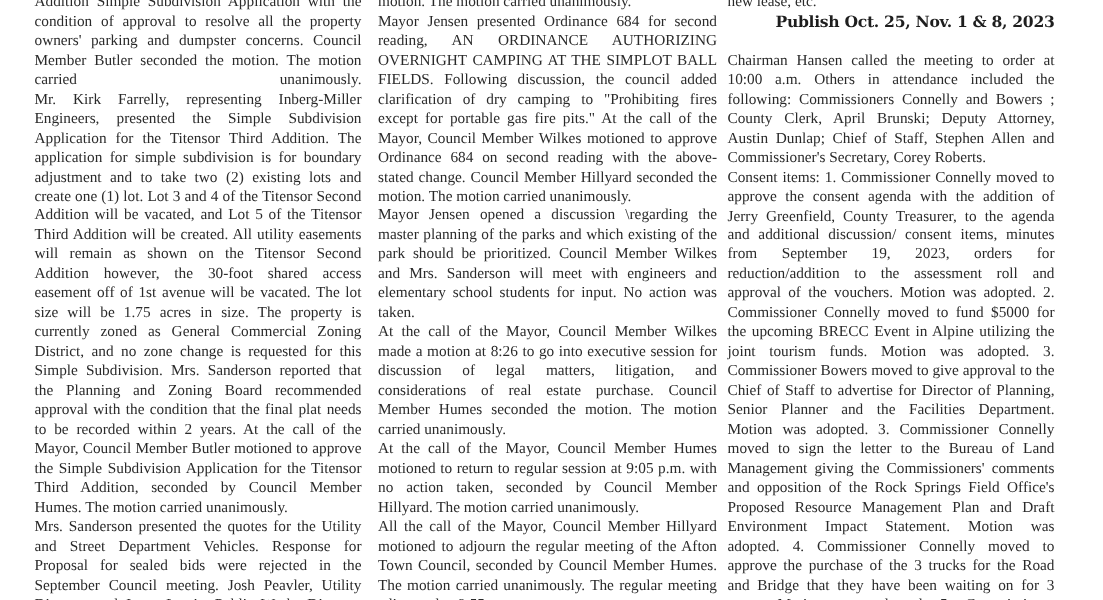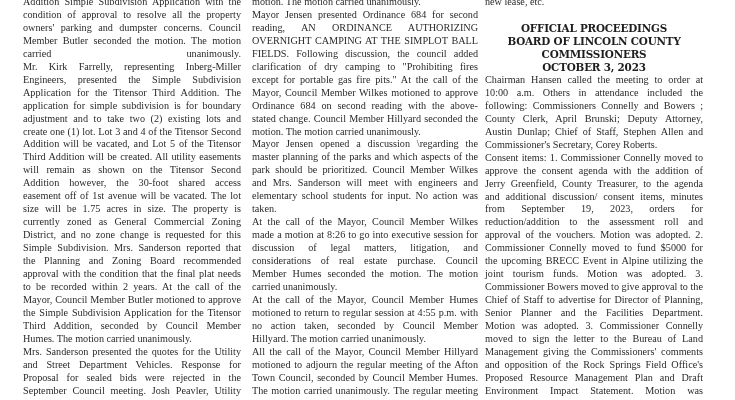--- a/index.html
+++ b/index.html
@@ -24,30 +24,26 @@
 
 <div class="col col1">
   <p class="last">Addition Simple Subdivision Application with the condition of approval to resolve all the property owners' parking and dumpster concerns. Council Member Butler seconded the motion. The motion carried unanimously.</p>
   <p>Mr. Kirk Farrelly, representing Inberg-Miller Engineers, presented the Simple Subdivision Application for the Titensor Third Addition.  The application for simple subdivision is for boundary adjustment and to take two (2) existing lots and create one (1) lot. Lot 3 and 4 of the Titensor Second Addition will be vacated, and Lot 5 of the Titensor Third Addition will be created. All utility easements will remain as shown on the Titensor Second Addition however, the 30-foot shared access easement off of 1st avenue will be vacated. The lot size will be 1.75 acres in size. The property is currently zoned as General Commercial Zoning District, and no zone change is requested for this Simple Subdivision. Mrs. Sanderson reported that the Planning and Zoning Board recommended approval with the condition that the final plat needs to be recorded within 2 years. At the call of the Mayor, Council Member Butler motioned to approve the Simple Subdivision Application for the Titensor Third Addition, seconded by Council Member Humes. The motion carried unanimously.</p>
   <p class="last">Mrs. Sanderson presented the quotes for the Utility and Street Department Vehicles. Response for Proposal for sealed bids were rejected in the September Council meeting. Josh Peavler, Utility Director, and Jason Lewis, Public Works Director, researched and found that Rocky Mountain Yeti could provide the town with invoice pricing if they were to purchase new vehicles. Mr. Josh Smith of Rocky Mountain Yeti found trucks that better fit the needs of the Streets and Utility Departments. Both are basic model work trucks. The quote for the Utility Truck came in at $71,059.00, and the quote for the Streets Truck came in at $57,415.00. However, there will be additional costs in getting the street truck outfitted with a plow for snow removal. A discussion</p>
 </div>
 
 <div class="col col2">
   <p>motion. The motion carried unanimously.</p>
   <p>Mayor Jensen presented Ordinance 684 for second reading, AN ORDINANCE AUTHORIZING OVERNIGHT CAMPING AT THE SIMPLOT BALL FIELDS. Following discussion, the council added clarification of dry camping to "Prohibiting fires except for portable gas fire pits." At the call of the Mayor, Council Member Wilkes motioned to approve Ordinance 684 on second reading with the above-stated change. Council Member Hillyard seconded the motion. The motion carried unanimously.</p>
-  <p>Mayor Jensen opened a discussion \regarding the master planning of the parks and which aspects of the park should be prioritized. Council Member Wilkes and Mrs. Sanderson will meet with engineers and elementary school students for input. No action was taken.</p>
+  <p>Mayor Jensen opened a discussion \regarding the master planning of the parks and which existing of the park should be prioritized. Council Member Wilkes and Mrs. Sanderson will meet with engineers and elementary school students for input. No action was taken.</p>
   <p>At the call of the Mayor, Council Member Wilkes made a motion at 8:26 to go into executive session for discussion of legal matters, litigation, and considerations of real estate purchase.  Council Member Humes seconded the motion. The motion carried unanimously.</p>
-  <p>At the call of the Mayor, Council Member Humes motioned to return to regular session at 4:55 p.m. with no action taken, seconded by Council Member Hillyard. The motion carried unanimously.</p>
+  <p>At the call of the Mayor, Council Member Humes motioned to return to regular session at 9:05 p.m. with no action taken, seconded by Council Member Hillyard. The motion carried unanimously.</p>
   <p>All the call of the Mayor, Council Member Hillyard motioned to adjourn the regular meeting of the Afton Town Council, seconded by Council Member Humes. The motion carried unanimously. The regular meeting adjourned at 9:55 p.m.</p>
 
 </div>
 
 <div class="col col3">
   <p>new lease, etc.</p>
+  <p class="pub">Publish Oct. 25, Nov. 1 &amp; 8, 2023</p>
   <div class="gap"></div>
-  <div class="head">
-    <div>OFFICIAL PROCEEDINGS</div>
-    <div>BOARD OF LINCOLN COUNTY COMMISSIONERS</div>
-    <div>OCTOBER 3, 2023</div>
-  </div>
   <p>Chairman Hansen called the meeting to order at 10:00 a.m.  Others in attendance included the following: Commissioners Connelly and Bowers ; County Clerk, April Brunski; Deputy Attorney, Austin Dunlap; Chief of Staff, Stephen Allen and Commissioner's Secretary, Corey Roberts.</p>
   <p>Consent items: 1. Commissioner Connelly moved to approve the consent agenda with the addition of Jerry Greenfield, County Treasurer, to the agenda and additional discussion/ consent items, minutes from September 19, 2023, orders for reduction/addition to the assessment roll and approval of the vouchers.  Motion was adopted.  2. Commissioner Connelly moved to fund $5000 for the upcoming BRECC Event in Alpine utilizing the joint tourism funds.  Motion was adopted.  3.  Commissioner Bowers moved to give approval to the Chief of Staff to advertise for Director of Planning, Senior Planner and the Facilities Department. Motion was adopted.  3.  Commissioner Connelly moved to sign the letter to the Bureau of Land Management giving the Commissioners' comments and opposition of the Rock Springs Field Office's Proposed Resource Management Plan and Draft Environment Impact Statement.  Motion was adopted. 4. Commissioner Connelly moved to approve the purchase of the 3 trucks for the Road and Bridge that they have been waiting on for 3 years.  Motion was adopted.  5. Commissioner Connelly moved to appoint David Jenkins, Seth Snyder and Charles Dayton the Lincoln County Joint Tourism Board.  Motion was adopted.  5.  Commissioner Bowers moved to rename the Afton Airport Airfield to General Boyd L. Eddins Field.  Motion was seconded with</p>
 </div>
 
 </body></html>

